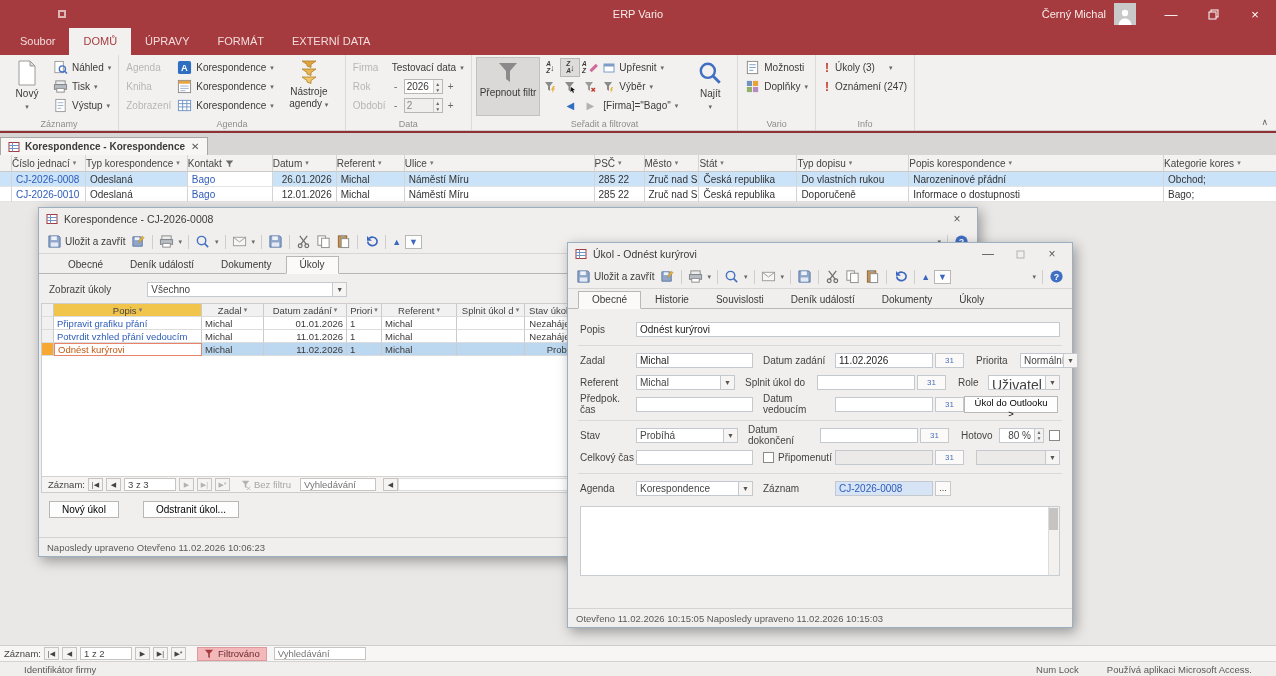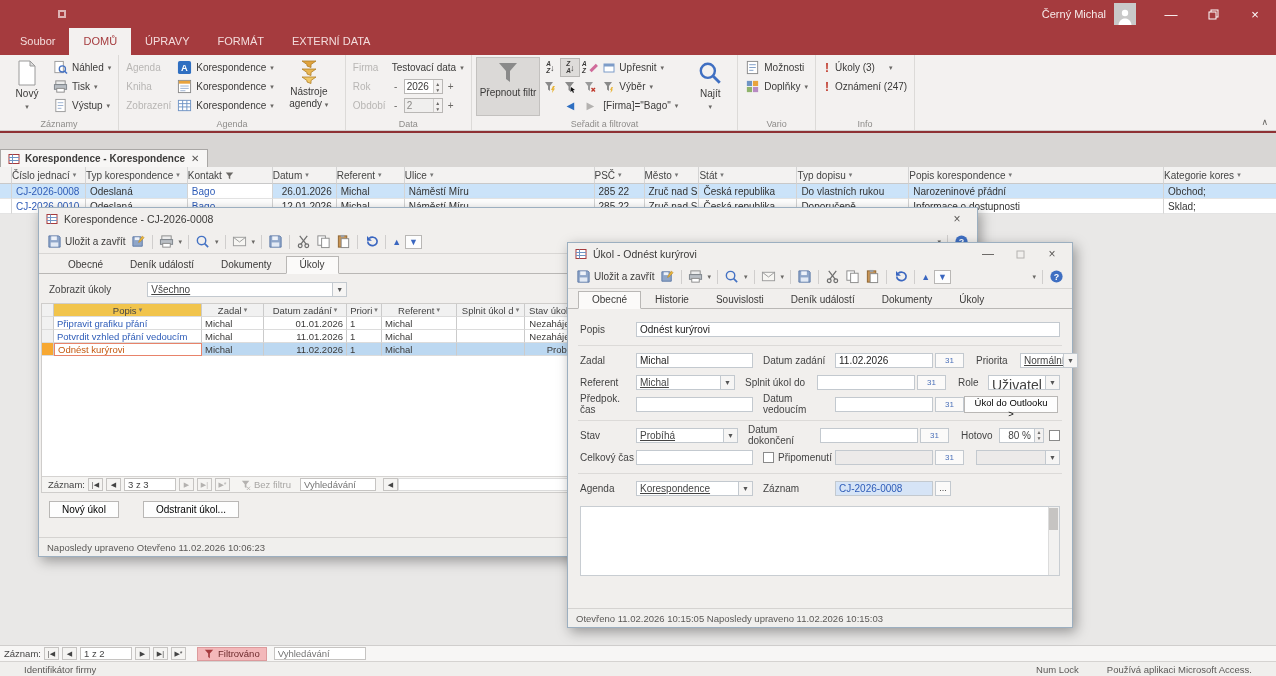--- a/index.html
+++ b/index.html
@@ -40,21 +40,21 @@
   .spinarr { width:9px; border-left:1px solid #cfcdcb; display:flex; flex-direction:column; align-items:center; justify-content:center; font-size:5px; color:#6a6865; background:#f3f1f0; }
   .fgrid { display:grid; grid-template-columns:20px 20px 20px; grid-auto-rows:19px; margin-top:1px; }
   .icell { display:flex; align-items:center; justify-content:center; }
   .icell.pressed { border:1px solid #b9b7b5; background:#dedcda; }
   .azs { display:flex; flex-direction:column; font-size:6.5px; font-weight:bold; line-height:1; color:#3b3a39; }
   .azarrow { font-size:9px; color:#3b3a39; margin-left:-1px; }
   .excl { color:#c0392b; font-weight:bold; font-size:12px; width:8px; text-align:center; }
   .ribbon-collapse { position:absolute; right:8px; bottom:3px; font-size:9px; color:#6a6865; }
 
   
-  .tabstrip { height:36px; background:#d8d6d4; border-top:2px solid #8e3134; display:flex; align-items:flex-end; }
+  .tabstrip { height:24px; background:#d8d6d4; border-top:2px solid #8e3134; display:flex; align-items:flex-end; }
   .doctab { height:18px; background:#f7f6f5; border:1px solid #a9a7a5; border-bottom:none; display:flex; align-items:center; gap:5px; padding:0 7px; font-size:10px; margin-left:0; }
   .doctab .x { color:#5a5856; font-size:10px; padding:0 1px; }
 
   
   .datasheet { background:#fff; }
   .dsrow { display:flex; }
   .dh, .dc { border-right:1px solid #d4d4d4; overflow:hidden; white-space:nowrap; display:flex; align-items:center; font-size:10px; }
   .dshead .dh { height:17px; background:#f3f2f1; border-bottom:1px solid #c9c9c9; gap:3px; color:#444; }
   .dc { height:15px; border-bottom:1px solid #e4e4e4; padding:0 4px; color:#333; }
   .hdd { font-size:7px; color:#777; }
@@ -80,21 +80,21 @@
   .tdd { font-size:7px; color:#6a6865; padding:0 1px; }
   .boxed { border:1px solid #b9b7b5; background:#fdfdfd; padding:1px 3px; }
   .flex1 { flex:1; }
   .dlg-tabs { display:flex; align-items:flex-end; height:20px; border-bottom:1px solid #b9b7b5; padding:3px 0 0 16px; gap:1px; }
   .dtab { padding:2px 13px 3px; font-size:10px; color:#3b3a39; }
   .dtab.active { background:#fbfaf9; border:1px solid #b9b7b5; border-bottom:1px solid #fbfaf9; margin-bottom:-1px; }
 
   
   .d1-filterrow { display:flex; align-items:center; margin:8px 0 6px 10px; gap:14px; font-size:10px; color:#444; }
   .combo { display:flex; align-items:stretch; height:15px; border:1px solid #c3c9cf; background:#fff; }
-  .combo .cv { flex:1; font-size:10px; padding:1px 3px; overflow:hidden; white-space:nowrap;text-decoration:underline; }
+  .combo .cv { flex:1; font-size:10px; padding:1px 3px; overflow:hidden; white-space:nowrap; }
   .combo .ca { width:14px; border-left:1px solid #c3c9cf; display:flex; align-items:center; justify-content:center; font-size:7px; color:#555; background:#f6f5f4; }
   .w200 { width:200px; }
   .d1-gridwrap { width:556px; margin-left:2px; background:#fff; border:1px solid #cfcdcb; }
   .grow { display:flex; }
   .gh, .gc { border-right:1px solid #cbcbcb; border-bottom:1px solid #dcdcdc; height:13px; font-size:9.5px; overflow:hidden; white-space:nowrap; display:flex; align-items:center; padding:0 3px; }
   .gh { background:#f1f1f1; justify-content:center; gap:2px; color:#444; }
   .gh.sorted { background:#f1c44c; }
   .gsel { width:12px; flex:none; background:#f1f1f1; }
   .g1{width:148px}.g2{width:62px}.g3{width:83px}.g4{width:35px}.g5{width:75px}.g6{width:68px}.g7{width:58px;border-right:none}
   .vscroll { width:13px; background:#f4f3f2; border-left:1px solid #dcdcdc; }
@@ -145,20 +145,21 @@
   .sb-right { margin-left:auto; display:flex; gap:28px; }
 </style>
 </head>
 <body>
 
 <div class="titlebar">
   <svg class="qat-icon" viewBox="0 0 12 12">
       <rect x="2" y="2" width="8" height="8" fill="#e7c9c9"></rect>
       <rect x="4" y="4" width="4" height="4" fill="#a53b3e"></rect>
     </svg>
+  <div class="tb-title">ERP Vario</div>
   <div class="tb-right">
     <span class="tb-user">Černý Michal</span>
     <span class="avatar">
       <svg width="18" height="18" viewBox="0 0 18 18">
           <circle cx="9" cy="6" r="3.2" fill="#fff"></circle>
           <path d="M2.5 18c.5-5 4-6.5 6.5-6.5s6 1.5 6.5 6.5z" fill="#fff"></path>
         </svg>
     </span>
     <span class="winbtn">—</span>
     <span class="winbtn">
@@ -530,21 +531,21 @@
     <div class="dc cw2">Odeslaná</div>
     <div class="dc cw3 lnk">Bago</div>
     <div class="dc cw4 ralign">12.01.2026</div>
     <div class="dc cw5">Michal</div>
     <div class="dc cw6">Náměstí Míru</div>
     <div class="dc cw7">285 22</div>
     <div class="dc cw8">Zruč nad Sázavou</div>
     <div class="dc cw9">Česká republika</div>
     <div class="dc cw10">Doporučeně</div>
     <div class="dc cw11">Informace o dostupnosti</div>
-    <div class="dc cw12">Sklad;</div>
+    <div class="dc cw12">Bago;</div>
   </div>
 </div>
 
 <div class="dialog d1">
   <div class="dlg-title">
     <svg class="ic12" viewBox="0 0 12 12">
         <rect x="1" y="1.5" width="10" height="9" fill="#fff" stroke="#a53b3e"></rect>
         <line x1="1" y1="4.5" x2="11" y2="4.5" stroke="#6f94c4"></line>
         <line x1="1" y1="7.5" x2="11" y2="7.5" stroke="#6f94c4"></line>
         <line x1="4.5" y1="1.5" x2="4.5" y2="10.5" stroke="#6f94c4"></line>

